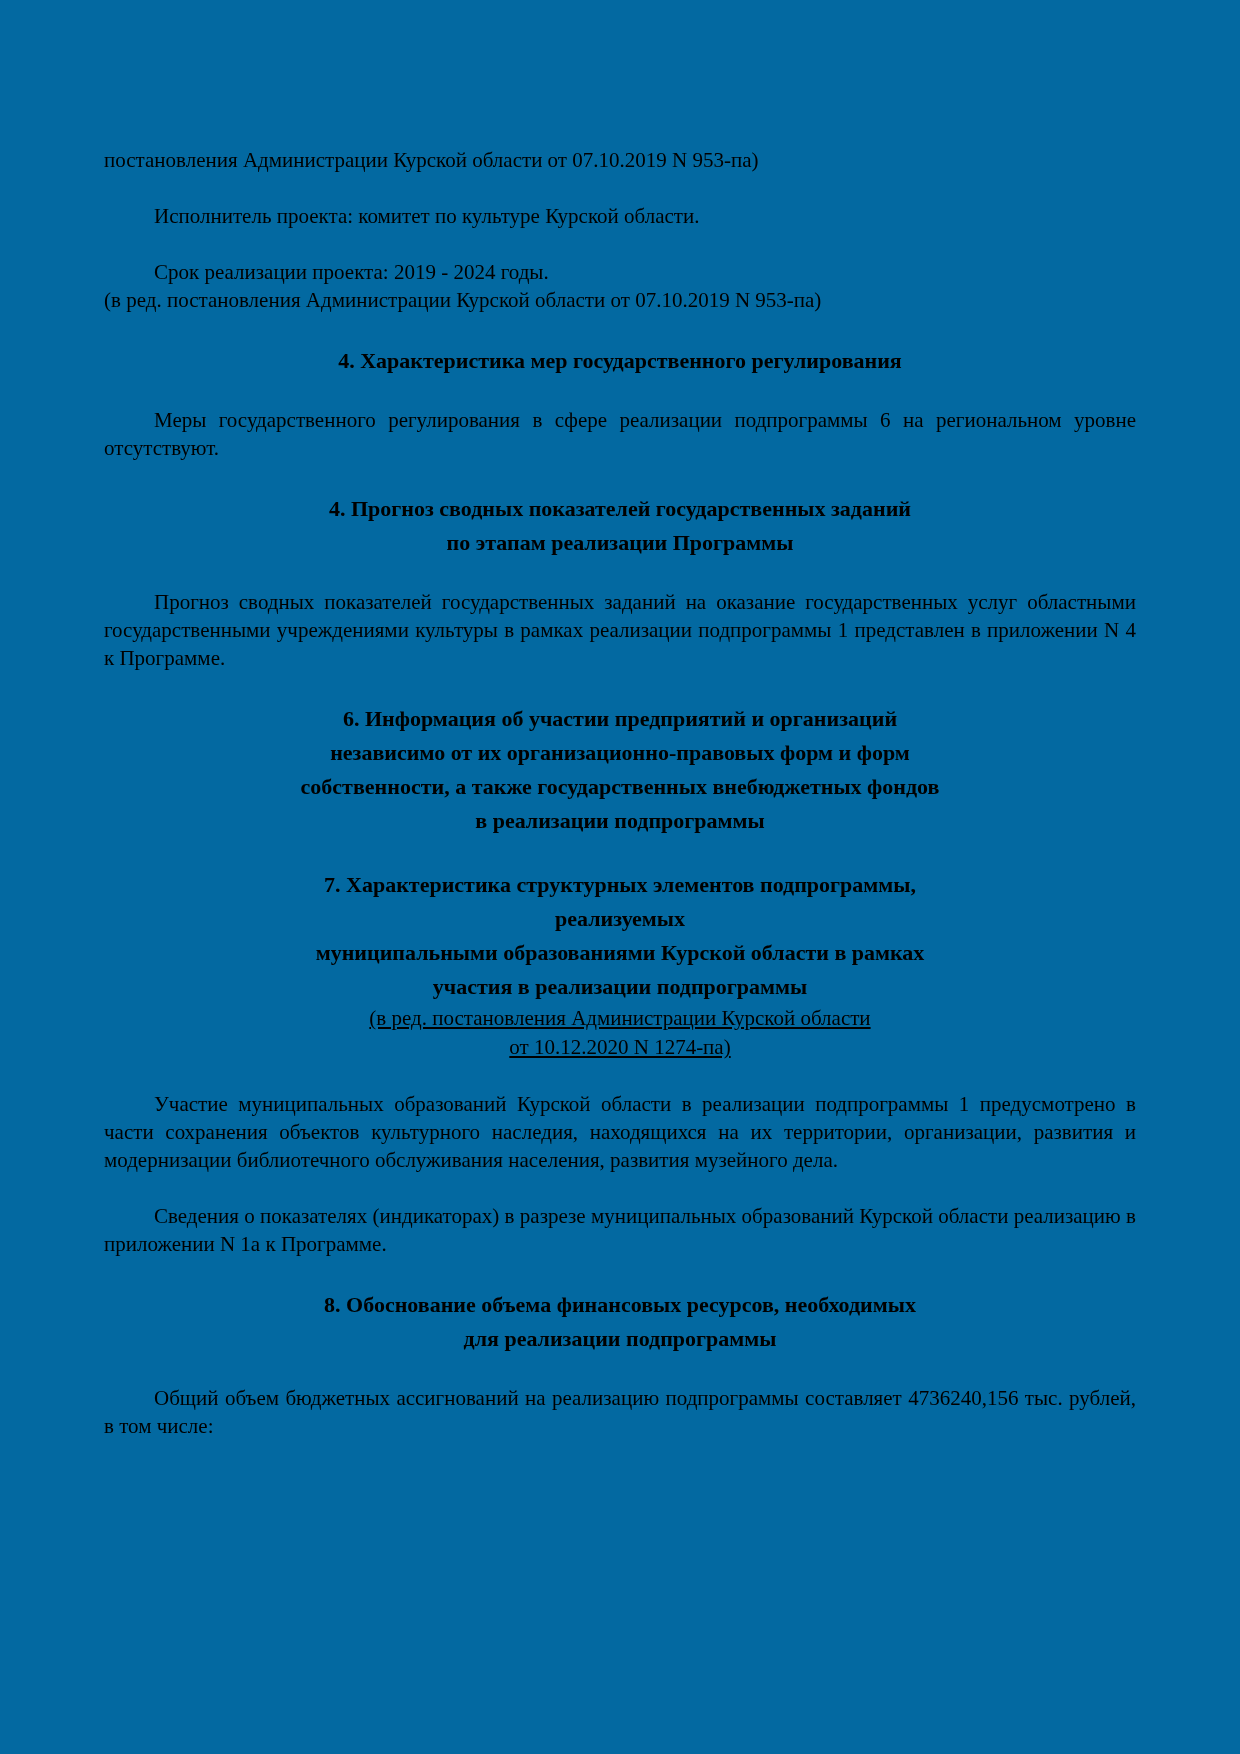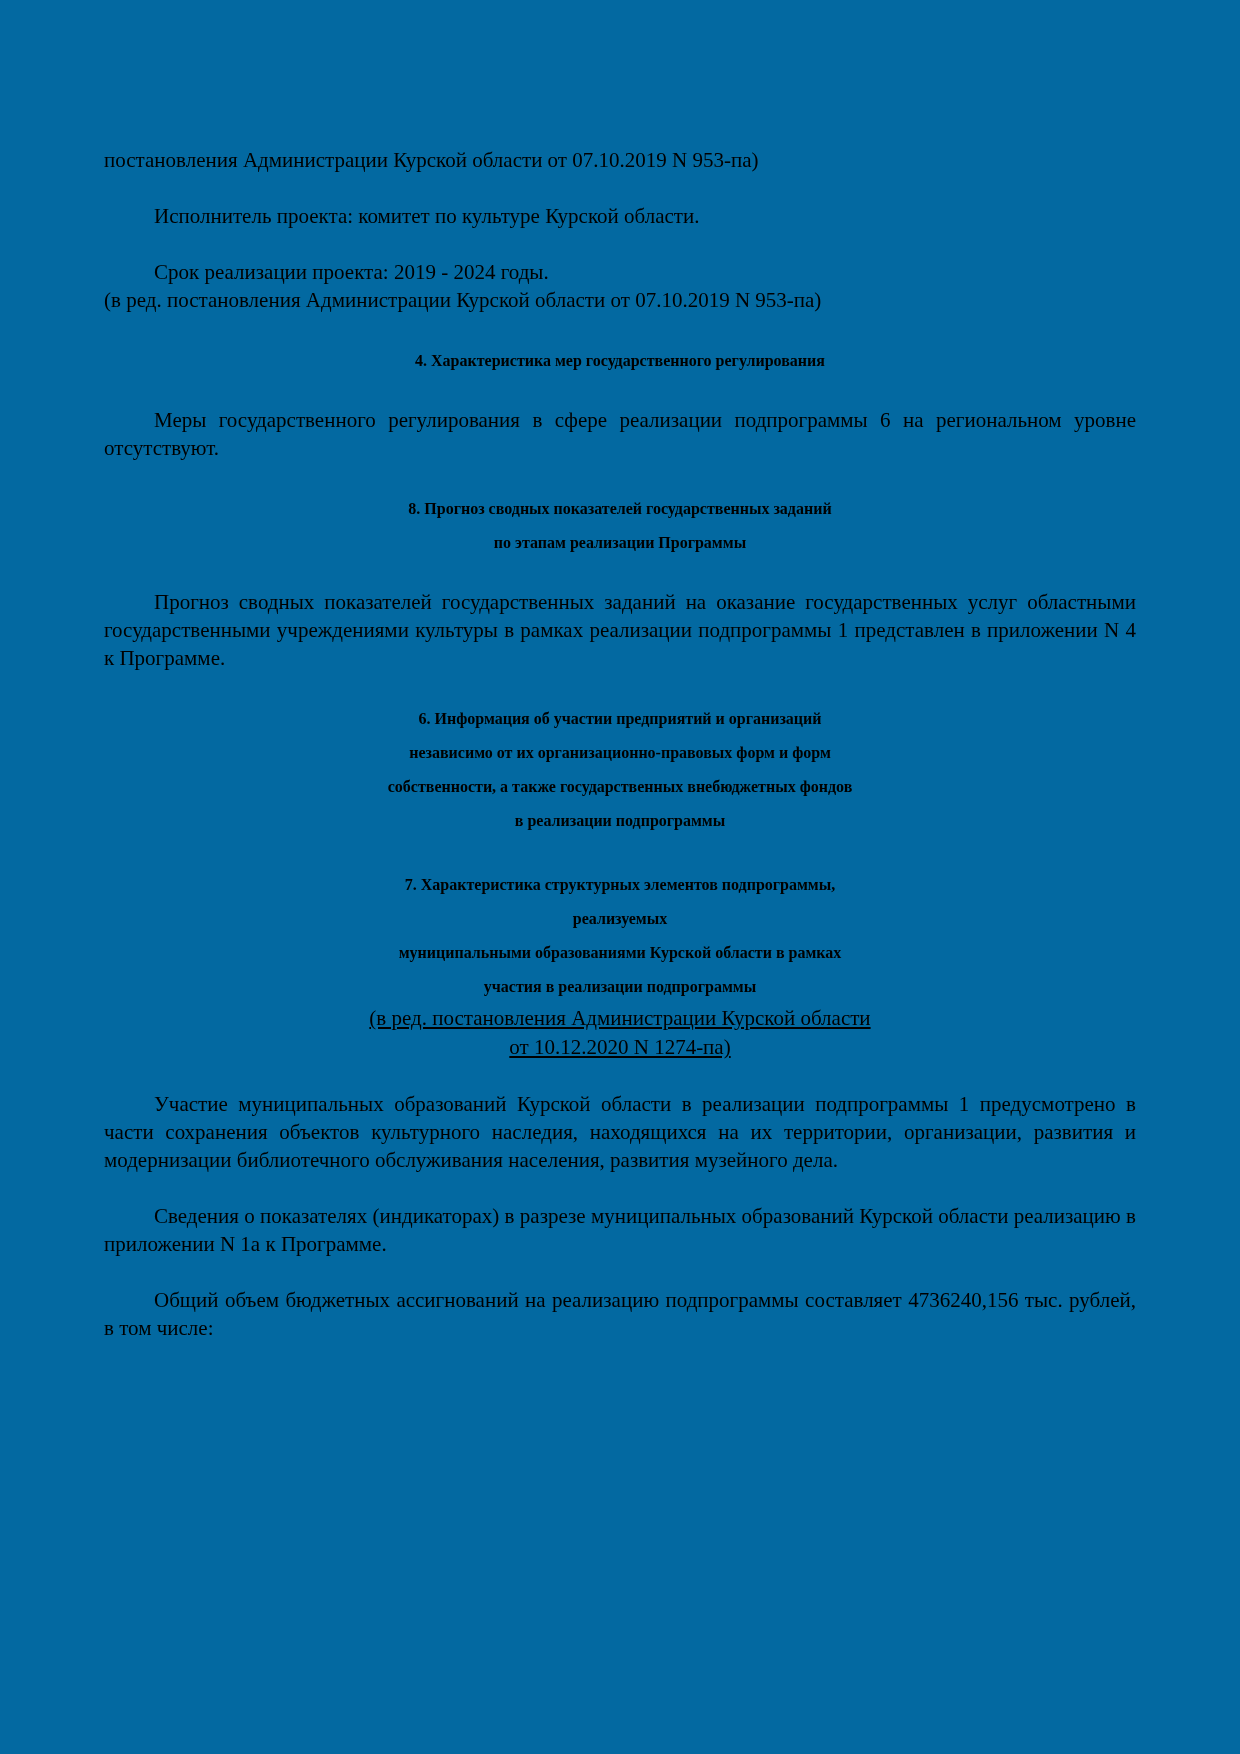--- a/index.html
+++ b/index.html
@@ -18,21 +18,21 @@
     overflow: hidden;
   }
   .block { margin-top: 28px; }
   .first { margin-top: 0; }
   .tight { margin-top: 0; }
   .indent { text-indent: 50px; }
   .justify { text-align: justify; }
   .heading {
     font-weight: bold;
     text-align: center;
-    font-size: 16px;
+    font-size: 22px;
     line-height: 34px;
     white-space: pre-line;
     margin-top: 30px;
   }
   .note {
     text-align: center;
     white-space: pre-line;
     line-height: 29px;
     text-decoration: underline;
   }
@@ -47,21 +47,21 @@
   <div class="block indent">Исполнитель проекта: комитет по культуре Курской области.</div>
 
   <div class="block indent">Срок реализации проекта: 2019 - 2024 годы.</div>
 
   <div class="block tight">(в ред. постановления Администрации Курской области от 07.10.2019 N 953-па)</div>
 
   <div class="block heading">4. Характеристика мер государственного регулирования</div>
 
   <div class="block indent justify">Меры государственного регулирования в сфере реализации подпрограммы 6 на региональном уровне отсутствуют.</div>
 
-  <div class="block heading">8. Прогноз сводных показателей государственных заданий
+  <div class="block heading">4. Прогноз сводных показателей государственных заданий
 по этапам реализации Программы</div>
 
   <div class="block indent justify">Прогноз сводных показателей государственных заданий на оказание государственных услуг областными государственными учреждениями культуры в рамках реализации подпрограммы 1 представлен в приложении N 4 к Программе.</div>
 
   <div class="block heading">6. Информация об участии предприятий и организаций
 независимо от их организационно-правовых форм и форм
 собственности, а также государственных внебюджетных фондов
 в реализации подпрограммы</div>
 
 
@@ -70,16 +70,18 @@
 муниципальными образованиями Курской области в рамках
 участия в реализации подпрограммы</div>
 
   <div class="block tight note">(в ред. постановления Администрации Курской области
 от 10.12.2020 N 1274-па)</div>
 
   <div class="block indent justify">Участие муниципальных образований Курской области в реализации подпрограммы 1 предусмотрено в части сохранения объектов культурного наследия, находящихся на их территории, организации, развития и модернизации библиотечного обслуживания населения, развития музейного дела.</div>
 
   <div class="block indent justify">Сведения о показателях (индикаторах) в разрезе муниципальных образований Курской области реализацию в приложении N 1а к Программе.</div>
 
+  <div class="block heading">8. Обоснование объема финансовых ресурсов, необходимых
+для реализации подпрограммы</div>
 
   <div class="block indent justify">Общий объем бюджетных ассигнований на реализацию подпрограммы составляет 4736240,156 тыс. рублей, в том числе:</div>
 
 </div>
 
 </body></html>

